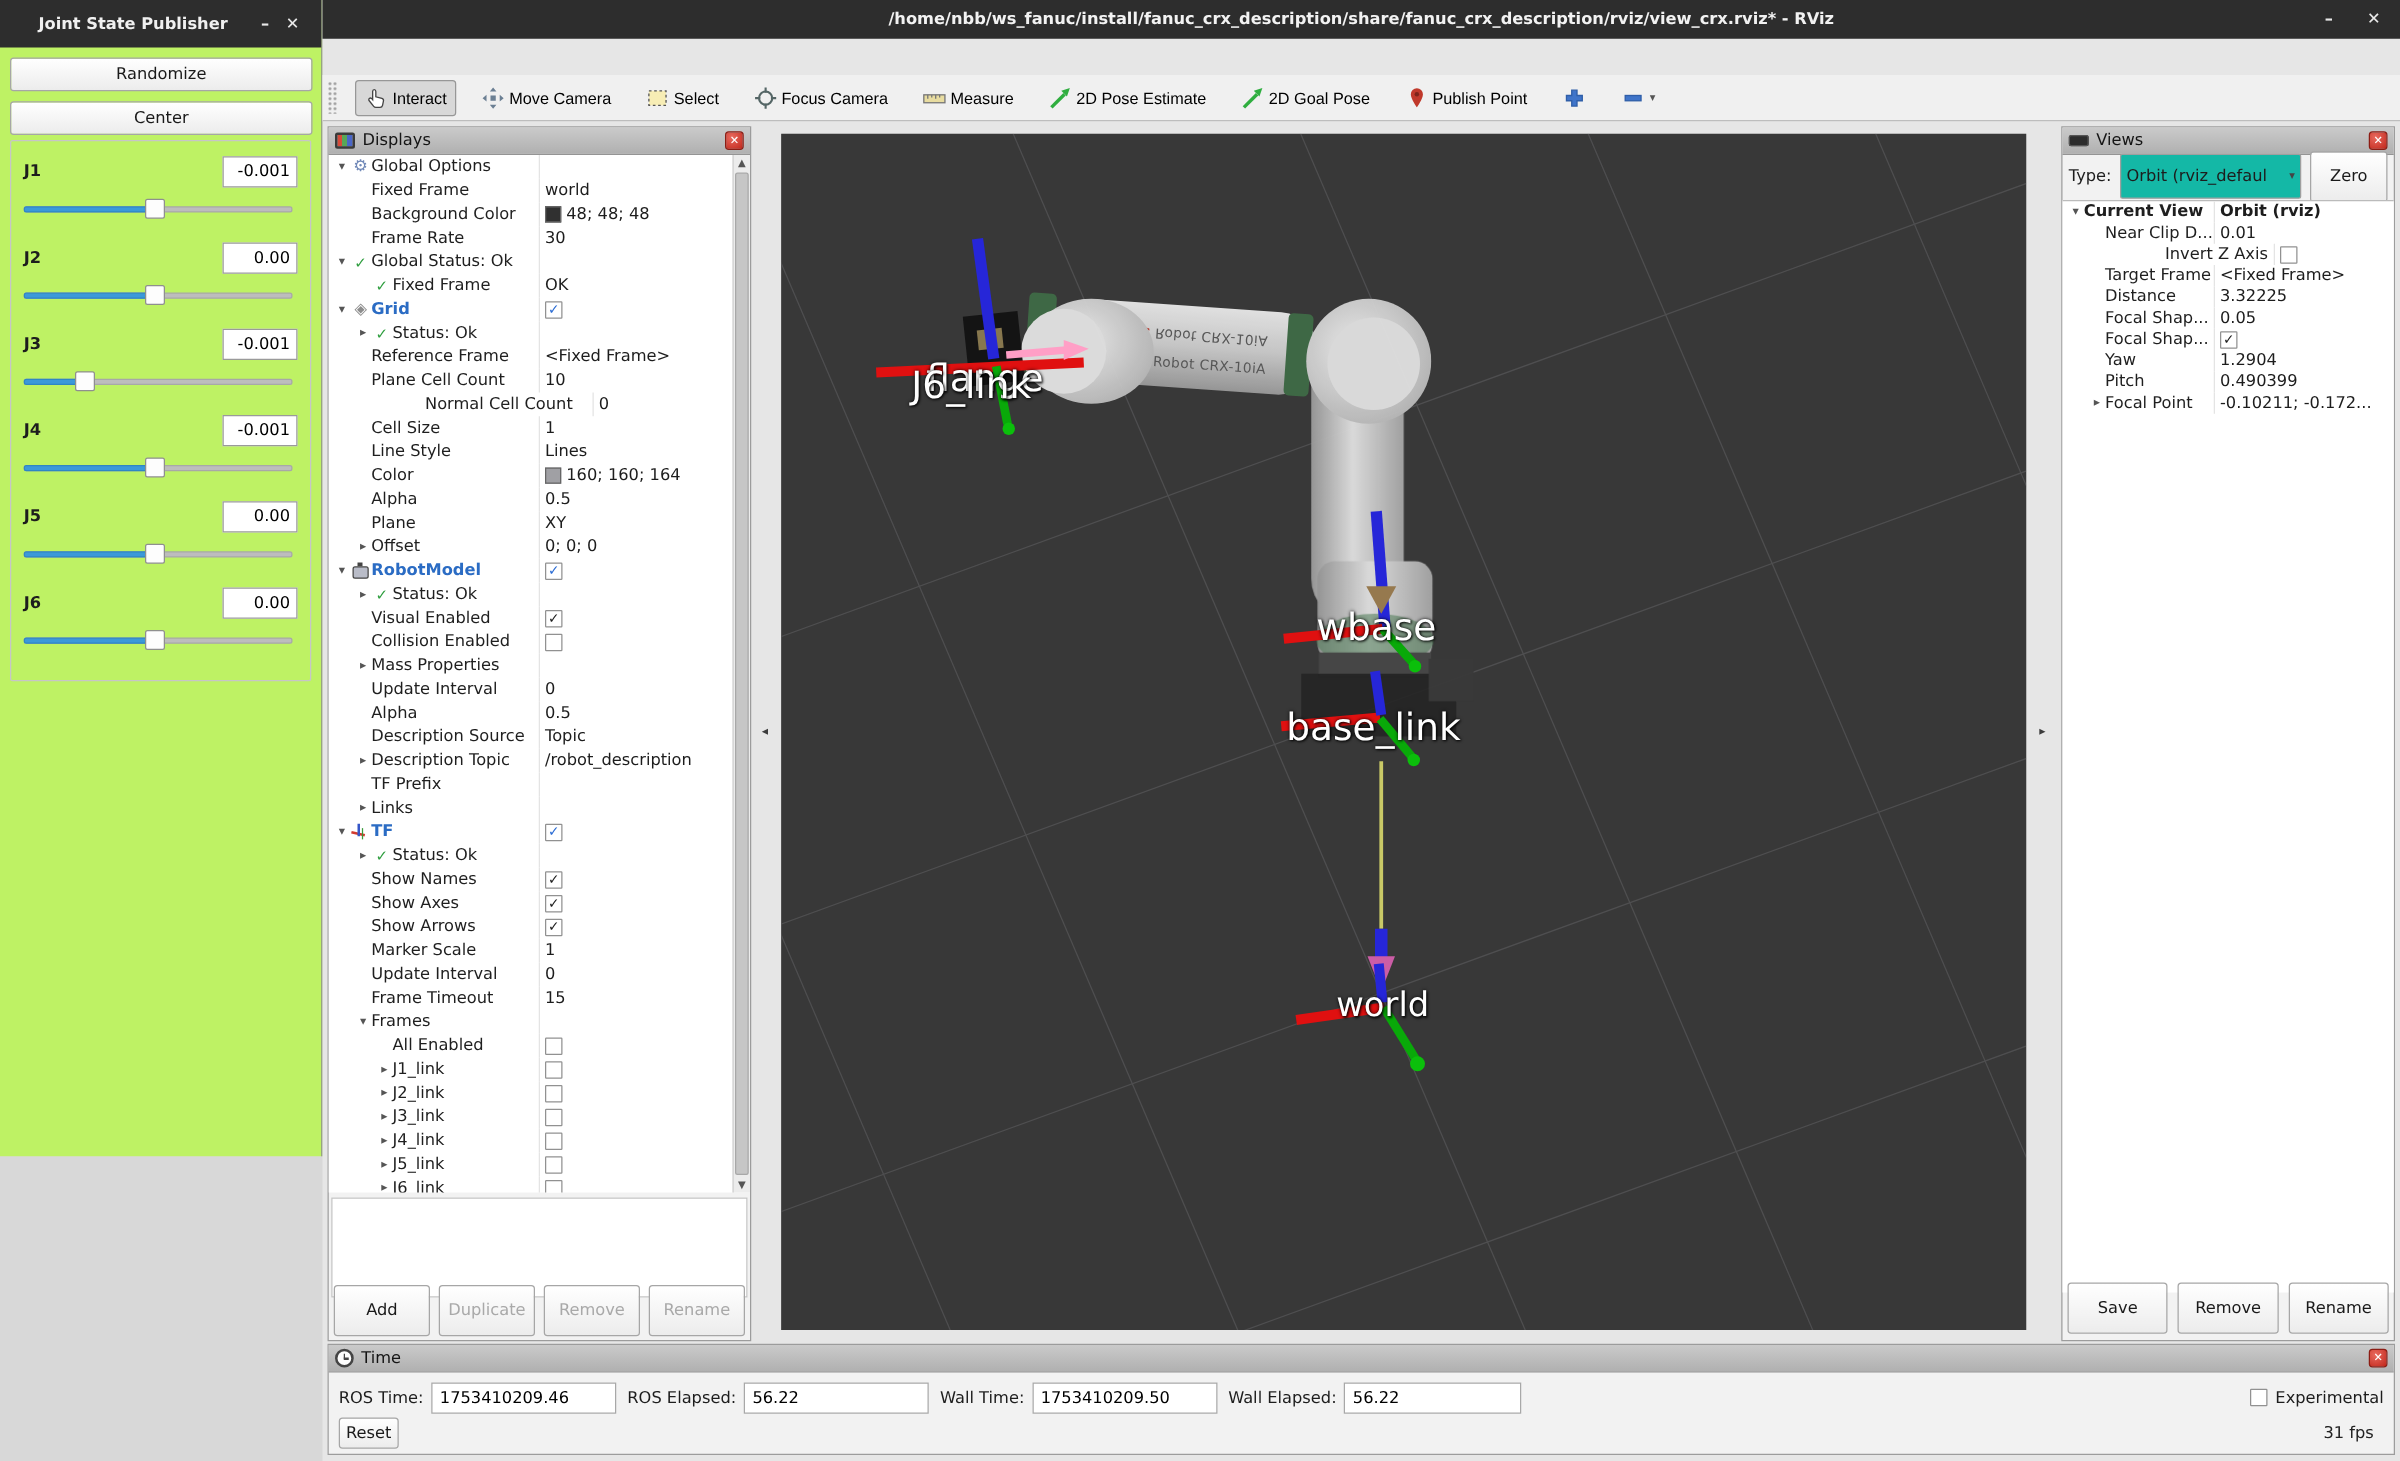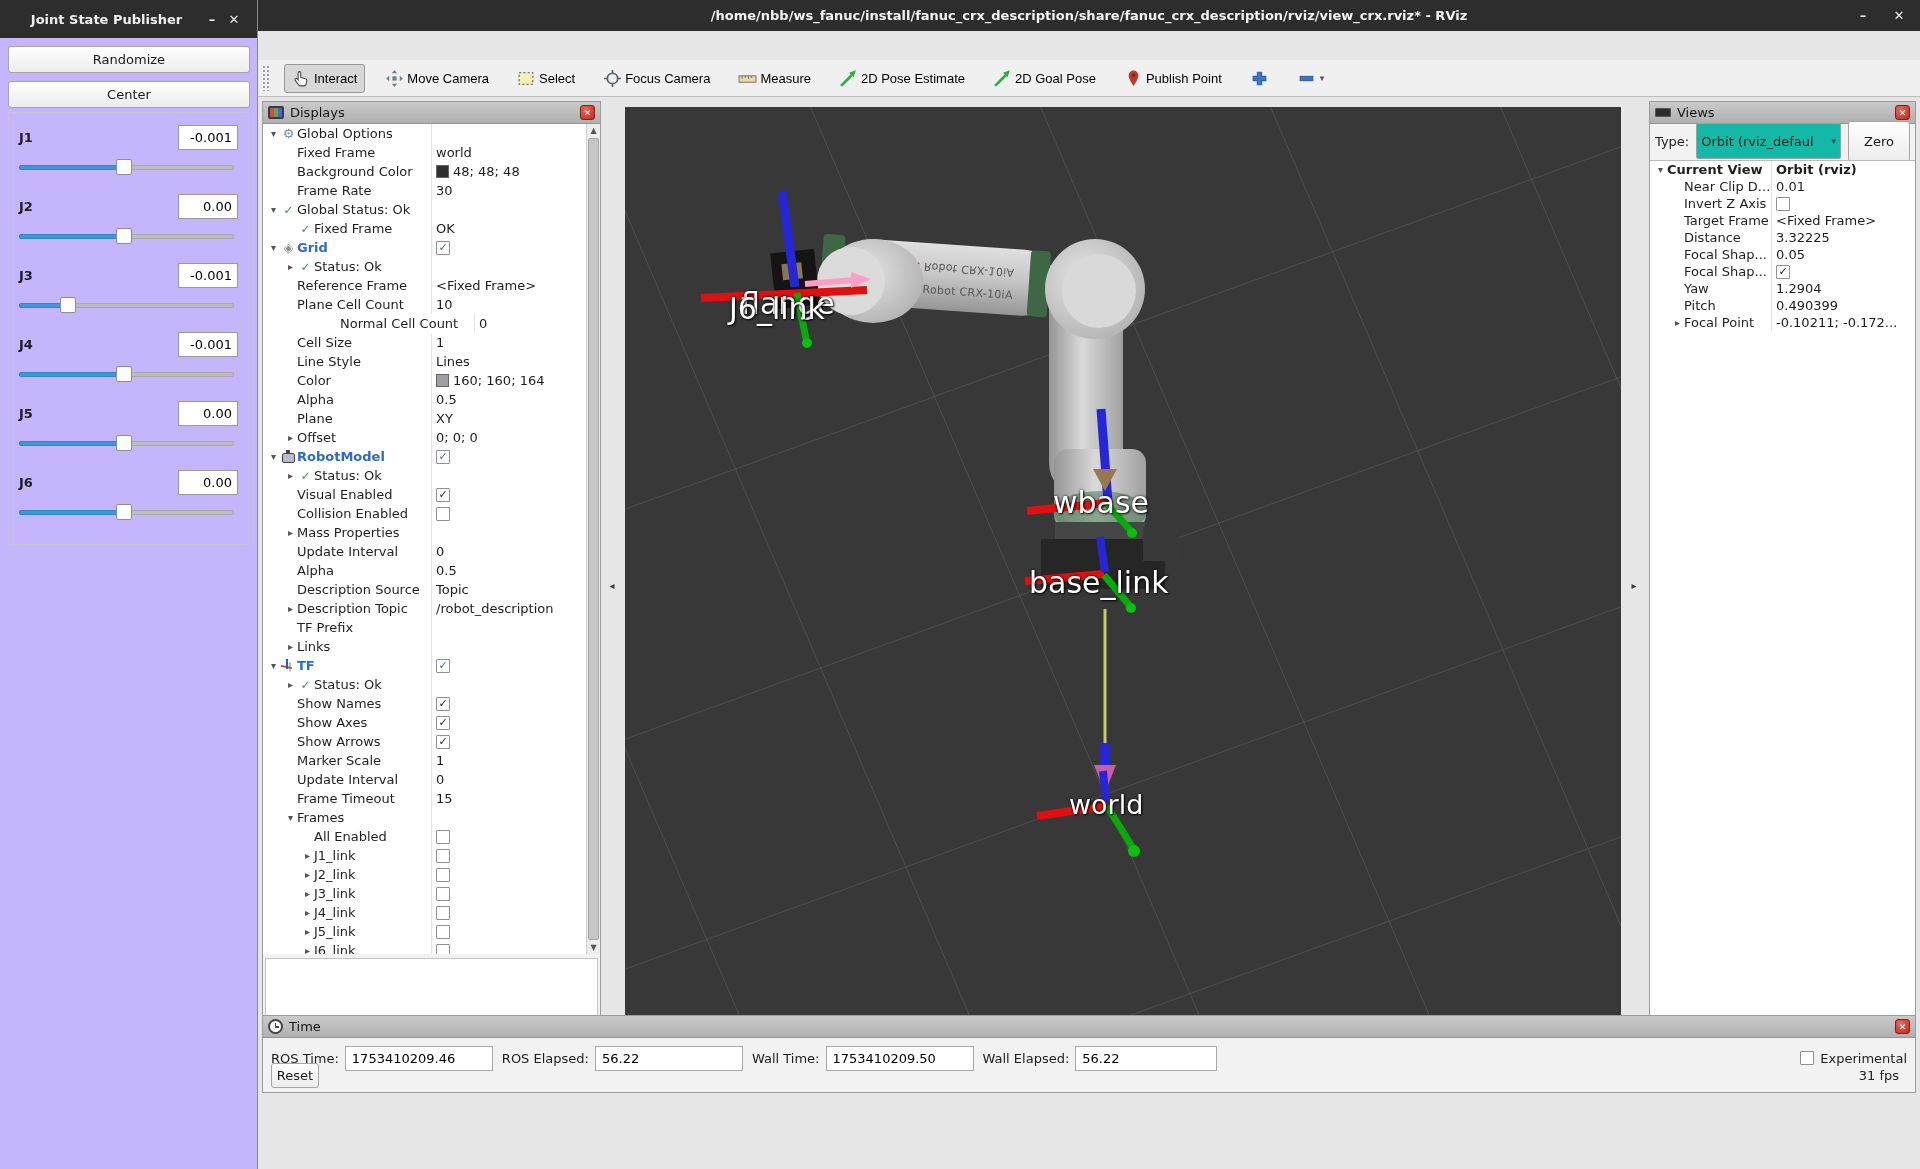--- a/index.html
+++ b/index.html
@@ -2,21 +2,21 @@
 <html><head>
 <meta charset="utf-8">
 <style>
   *{box-sizing:border-box;margin:0;padding:0}
   html,body{width:1920px;height:1169px;overflow:hidden}
   body{font-family:"DejaVu Sans","Liberation Sans",sans-serif;background:#d8d8d8;position:relative;font-size:13px;color:#1d1d1d}
   u{text-decoration:underline}
   .btn{background:linear-gradient(#ffffff,#ececec);border:1px solid #a6a6a6;border-radius:3px;font-size:13px;font-family:inherit;color:#1a1a1a;height:41px;cursor:default}
   .btn.disabled{color:#a9a9a9}
   
-  #jsp{position:absolute;left:0;top:0;width:258px;height:1169px;background:#c4b5fd;border-right:1px solid #8a8a8a}
+  #jsp{position:absolute;left:0;top:0;width:258px;height:925px;background:#bef264;border-right:1px solid #8a8a8a}
   .jsp-title{height:38px;background:#2d2d2d;color:#f0f0f0;display:flex;align-items:center;padding:0 12px;font-weight:bold}
   .jsp-title .ttl{flex:1;text-align:center}
   .winbtn{width:22px;text-align:center;color:#e8e8e8;font-size:13px}
   .jsp-btn{display:block;margin:8px 8px 0 8px;width:242px;height:27px}
   #jsp-group{position:absolute;left:8px;right:8px;top:112px;height:433px;border:1px solid #c6c6c6;border-radius:2px}
   .jrow{height:69px;padding:2px 10px 0 10px}
   .jrow:first-child{padding-top:12px;height:79px}
   .jhead{display:flex;justify-content:space-between;align-items:center}
   .jlabel{font-weight:bold}
   .jval{width:60px;height:25px;border:1px solid #9a9a9a;background:#fff;text-align:right;padding:0 5px;font-size:13px;font-family:inherit}
@@ -84,21 +84,21 @@
   
   #views-panel{left:1391px;top:101px;width:267px;height:972px}
   #views-type{position:absolute;top:26px;left:5px;right:5px;height:26px;display:flex;align-items:center;gap:7px;font-size:13px}
   #views-select{flex:1;height:36px;background:#14b8a6;border:1px solid #9f9f9f;border-radius:2px;display:flex;align-items:center;padding:0 4px;overflow:hidden;white-space:nowrap}
   #views-select .sel-caret{margin-left:auto;font-size:9px;color:#444}
   #views-zero{width:62px}
   #views-tree{top:58px;left:0;right:0;bottom:38px;border-top:1px solid #bbb}
   #views-buttons{position:absolute;left:4px;right:4px;bottom:5px;display:flex;gap:8px}
   #views-buttons .btn{flex:1}
   
-  #time-panel{left:4px;top:1015px;width:1654px;height:78px}
+  #time-panel{left:4px;top:1075px;width:1654px;height:89px}
   #time-fields{position:absolute;top:28px;left:8px;right:8px;height:28px;display:flex;align-items:center;gap:9px;font-size:13px}
   .tfield{display:flex;align-items:center;gap:6px}
   .tinput{height:25px;border:1px solid #a8a8a8;background:#fff;padding:0 6px;font-size:13px;font-family:inherit}
   #time-spacer{flex:1}
   #experimental{display:flex;align-items:center;gap:6px}
   #reset-btn{position:absolute;left:8px;bottom:4px;width:48px;height:25px}
   #fps{position:absolute;right:16px;bottom:9px;font-size:13px;color:#222}
   .armtext{letter-spacing:.3px}
 </style>
 </head>
@@ -791,21 +791,21 @@
         <div class="trow">
           <div class="tname" style="padding-left: 21px;">
             <span class="exp"></span>
             <span class="tlabel">Near Clip D...</span>
           </div>
           <div class="tval">
             <span class="vtext">0.01</span>
           </div>
         </div>
         <div class="trow">
-          <div class="tname" style="padding-left: 21px;">
+          <div class="tname" style="padding-left: 21px; margin-left: 48px;">
             <span class="exp"></span>
             <span class="tlabel">Invert Z Axis</span>
           </div>
           <div class="tval">
             <span class="cb off"></span>
           </div>
         </div>
         <div class="trow">
           <div class="tname" style="padding-left: 21px;">
             <span class="exp"></span>

